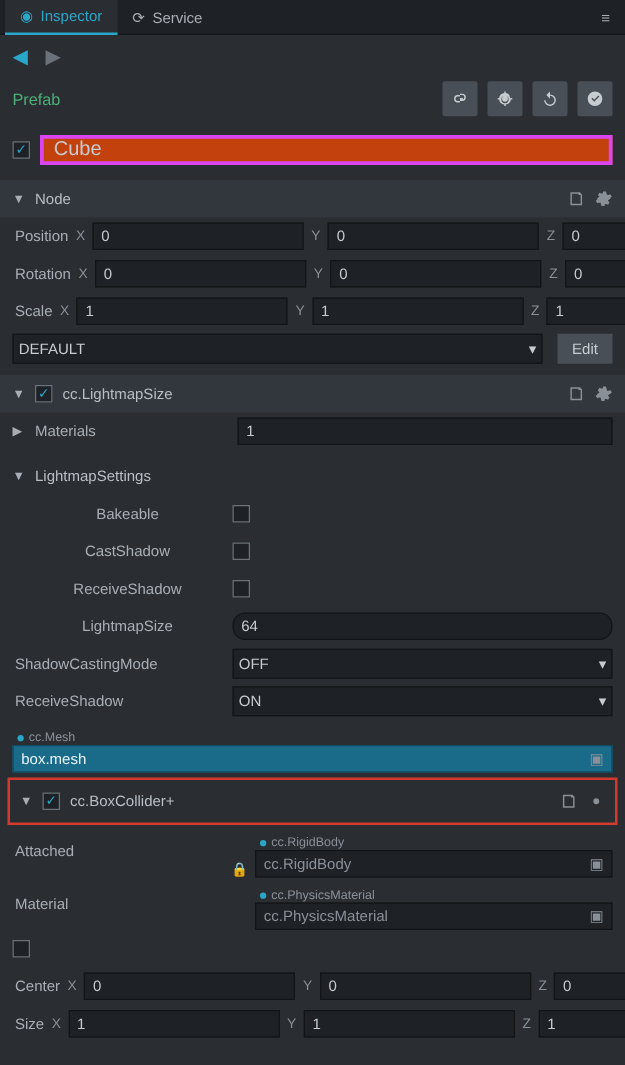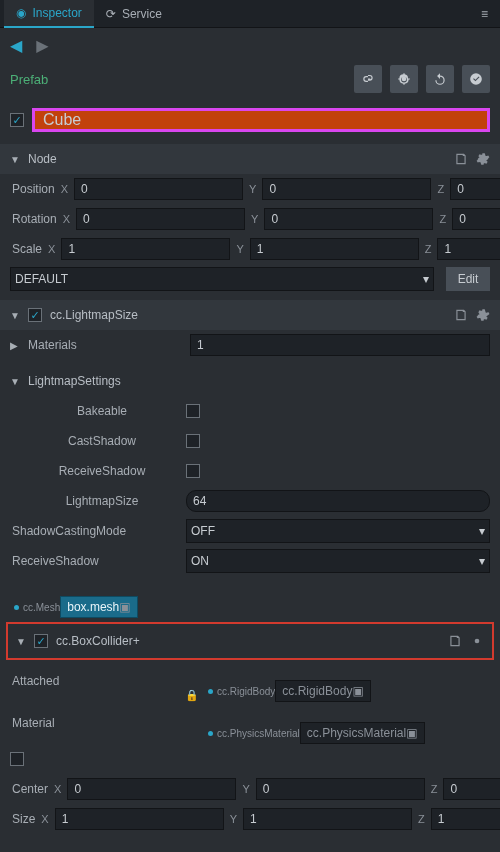--- a/index.html
+++ b/index.html
@@ -28,21 +28,21 @@
 .header-icon { color:#8a9098; cursor:pointer; }
 .header-icon svg{width:14px;height:14px;fill:currentColor;}
 .prop-row { display:flex; align-items:center; height:30px; padding:0 10px; gap:6px; }
 .prop-label { width:170px; color:#a8aeb5; padding-left:2px; }
 .prop-label.indent { padding-left:14px;text-align:center; }
 .xyz { display:flex; align-items:center; gap:6px; flex:1; }
 .axis { color:#8a9098; font-size:11px; }
 .num-input { flex:1; height:22px; background:#1e2227; border:1px solid #121417; color:#c7ccd1; padding:0 6px; font-size:12px; min-width:0; }
 .select { flex:1; height:24px; background:#1e2227; border:1px solid #121417; color:#c7ccd1; padding:0 4px; display:flex; align-items:center; justify-content:space-between; cursor:pointer; }
 .edit-btn { width:44px; height:24px; background:#484f57; color:#c7ccd1; display:flex; align-items:center; justify-content:center; margin-left:6px; cursor:pointer; font-size:12px; }
-.asset-box { flex:1; display:flex; flex-direction:row;margin-top:12px; }
+.asset-box { flex:1; display:flex; flex-direction:column;margin-top:12px; }
 .asset-tag { font-size:10px; color:#8a9098; display:flex; align-items:center; gap:4px; padding-left:4px; }
 .asset-tag .dot { width:5px;height:5px;border-radius:50%;background:#2aa6c9;display:inline-block; }
 .asset-ref { height:22px; background:#1e2227; border:1px solid #121417; color:#8a9098; padding:0 6px; display:flex; align-items:center; justify-content:space-between; font-size:12px;text-align:center; }
 .asset-ref.highlight { background:#1a6b8a; color:#e8f4f9; border-color:#0e4a61; }
 .asset-ref .pick { color:#8a9098; cursor:pointer; font-size:12px; }
 .highlight-box { border:2px solid #d23a2e; padding:2px 4px; margin:4px 6px 0 6px; }
 .add-comp { display:flex; justify-content:center; padding:18px 0; }
 .lock-col { width:12px; display:flex; justify-content:center; color:#8a9098; font-size:11px; }
 .asset-row { display:flex; align-items:flex-end; height:42px; padding:0 10px; gap:6px; }
 .asset-row .prop-label { align-self:center; }

